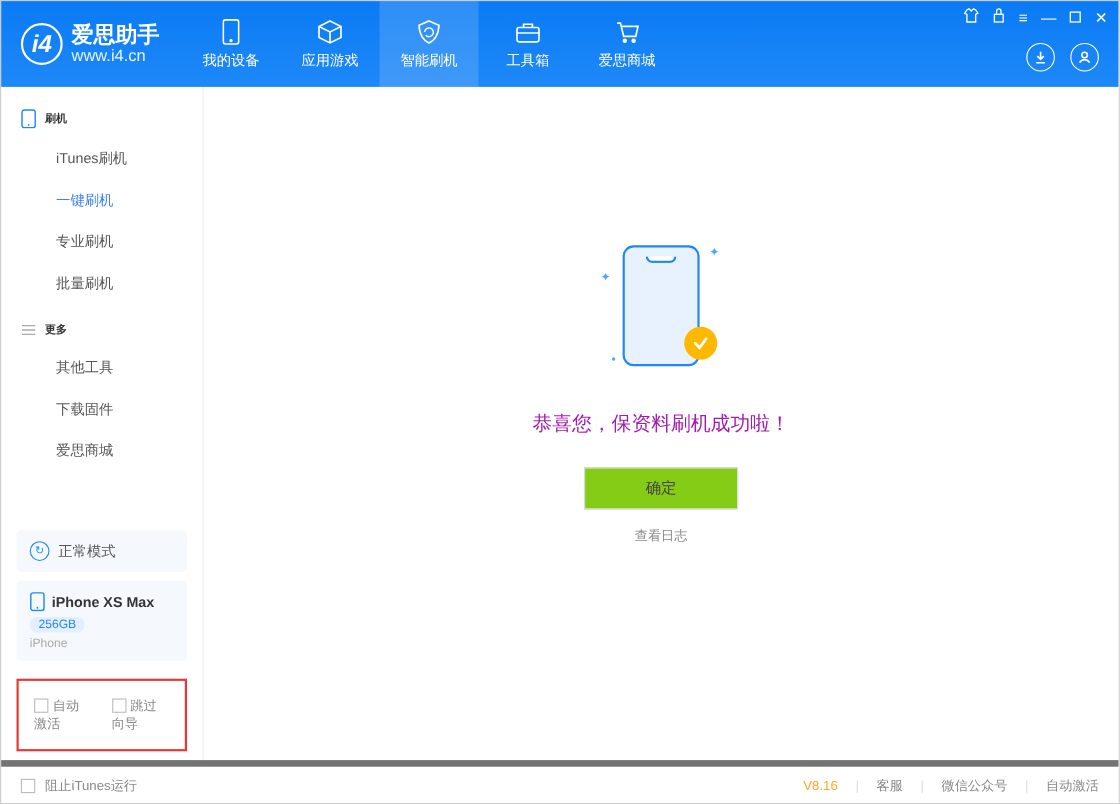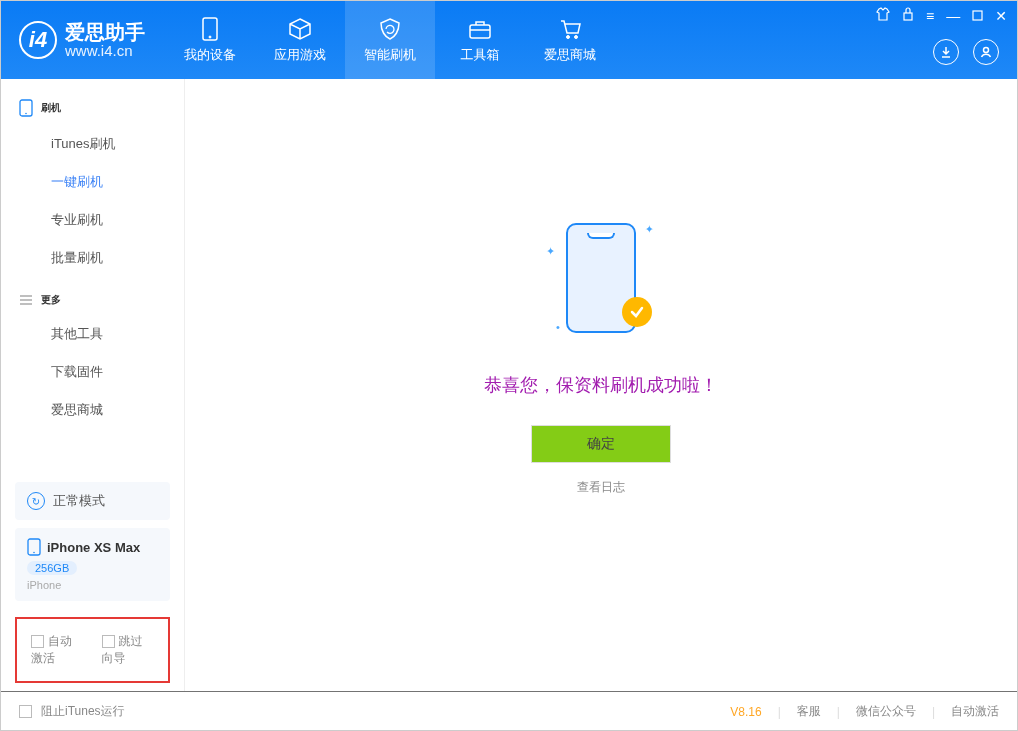--- a/index.html
+++ b/index.html
@@ -46,21 +46,21 @@
 .phone-body { width: 70px; height: 110px; border: 2.5px solid #1e88f7; border-radius: 10px; background: #e8f2ff; position: absolute; left: 10px; top: 8px; }
 .phone-notch { position: absolute; top: 8px; left: 50%; transform: translateX(-50%); width: 28px; height: 6px; border: 2px solid #1e88f7; border-top: none; border-radius: 0 0 6px 6px; background: #fff; }
 .check-badge { position: absolute; right: -6px; bottom: 18px; width: 30px; height: 30px; background: #ffb800; border-radius: 50%; display: flex; align-items: center; justify-content: center; }
 .sparkle { position: absolute; font-size: 11px; color: #4aa8ff; }
 .s1 { left: -10px; top: 30px; } .s2 { right: -8px; top: 8px; } .s3 { left: 0px; bottom: 12px; }
 
 .success-text { font-size: 18px; color: #a21caf; margin-bottom: 28px; }
 .ok-button { width: 140px; height: 38px; border: 1px solid #ddd; background: #84cc16; font-size: 14px; color: #444; cursor: pointer; margin-bottom: 16px; }
 .log-link { font-size: 12px; color: #888; cursor: pointer; }
 
-.footer { height: 40px; border-top: 1px solid #737373; display: flex; align-items: center; padding: 0 18px; font-size: 12px; color: #888; }
+.footer { height: 40px; border-top: 6px solid #737373; display: flex; align-items: center; padding: 0 18px; font-size: 12px; color: #888; }
 .footer-left { display: flex; align-items: center; gap: 5px; }
 .footer-right { margin-left: auto; display: flex; align-items: center; gap: 16px; }
 .version { color: #ffa726; }
 .divider { color: #ddd; }
 </style>
 </head>
 <body>
 
 <div class="header">
   <div class="logo">

